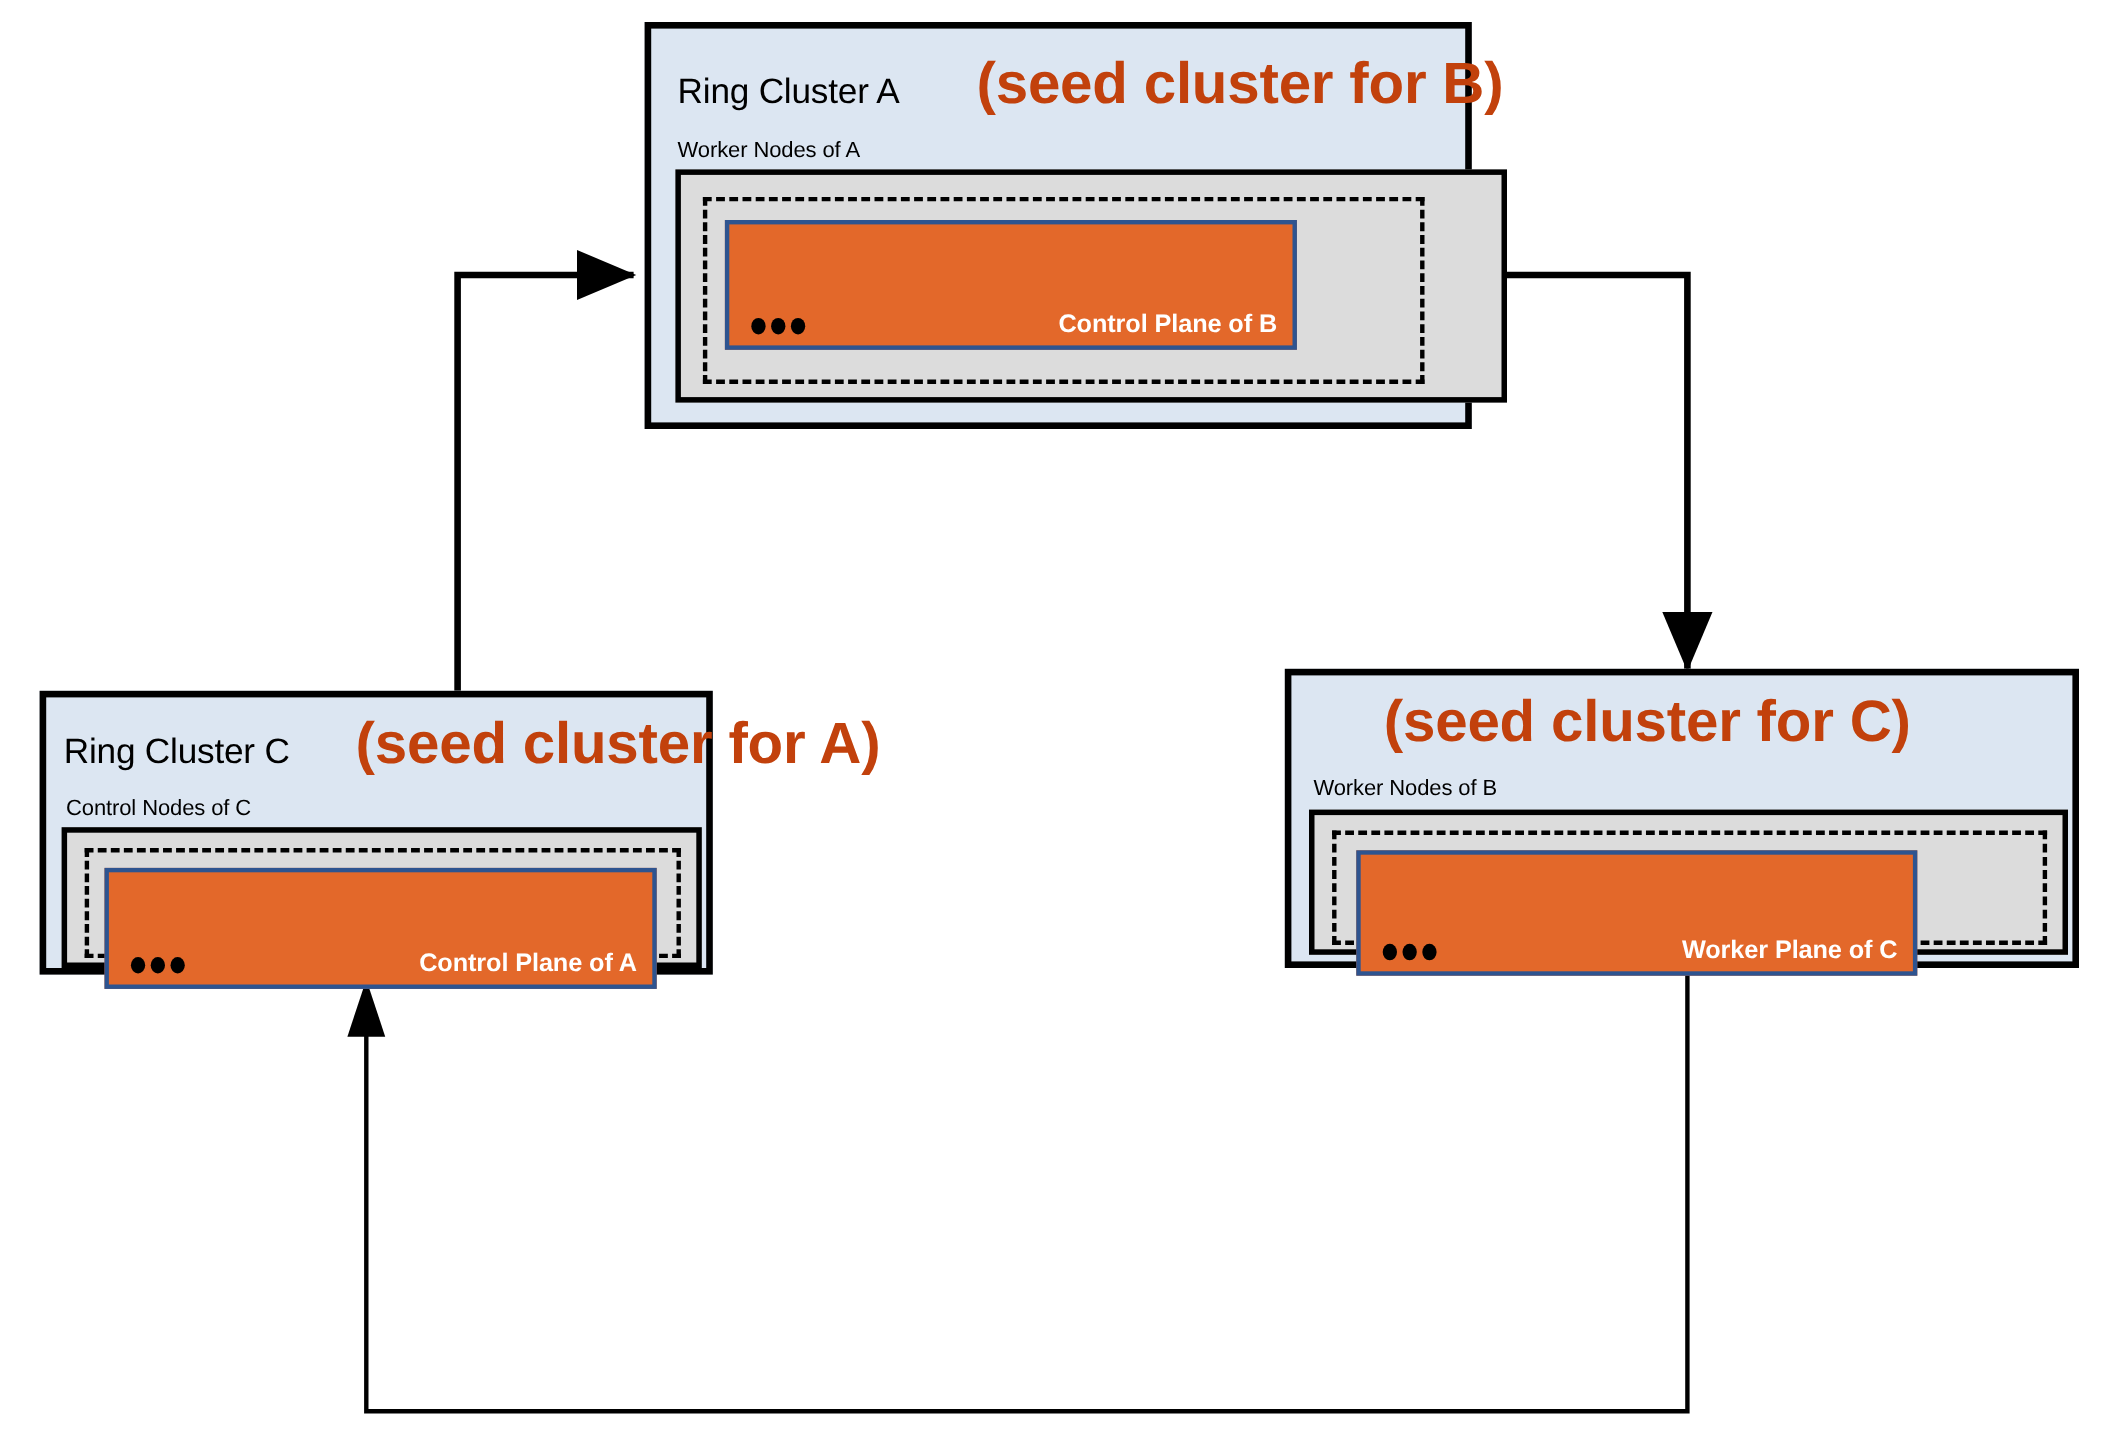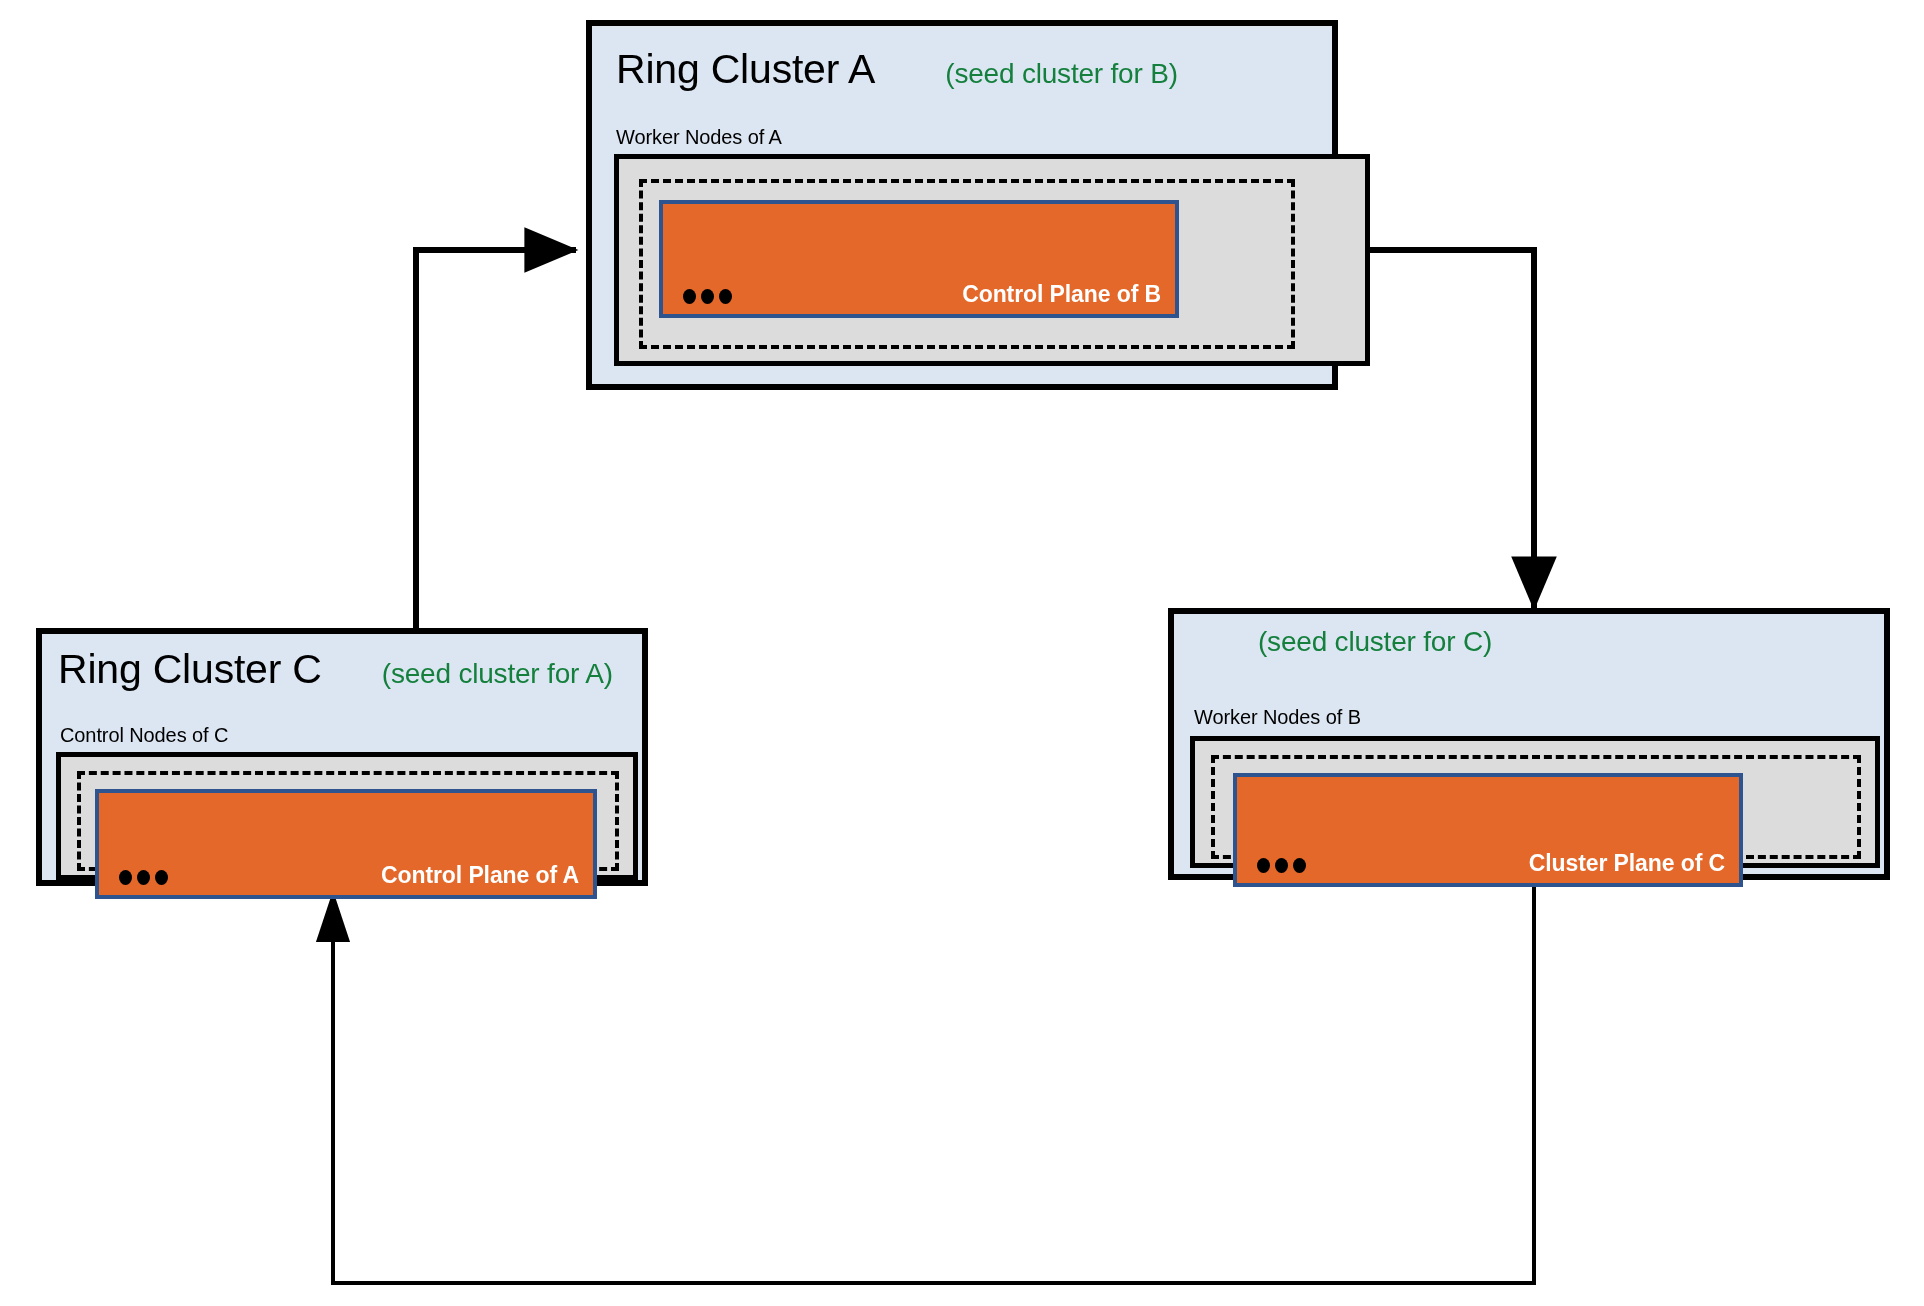--- a/index.html
+++ b/index.html
@@ -43,29 +43,29 @@
 
   .cluster-title-row {
     position: absolute;
     left: 0;
     right: 0;
     display: flex;
     align-items: baseline;
     white-space: nowrap;
   }
   .cluster-title {
-    font-size: 41px;
+    font-size: 32px;
     color: #000000;
     font-weight: 400;
     letter-spacing: -0.2px;
   }
   .cluster-seed {
-    font-size: 28px;
-    color: #15803d;
-    font-weight: 400;
+    font-size: 53px;
+    color: #c2410c;
+    font-weight: 700;
     letter-spacing: -0.2px;
   }
 
   .worker-label {
     position: absolute;
     font-size: 20px;
     font-weight: normal;
     color: #000000;
     white-space: nowrap;
     letter-spacing: -0.1px;
@@ -215,19 +215,19 @@
       <div class="node-box" style="left:16px; top:14px; width:650px; height:104px;">
 
         <div class="control-plane" style="left:18px; top:14px; width:510px; height:114px;">
 
           <div class="cp-dots">
             <i></i>
             <i></i>
             <i></i>
           </div>
 
-          <div class="cp-label">Cluster Plane of C</div>
+          <div class="cp-label">Worker Plane of C</div>
         </div>
       </div>
     </div>
   </div>
 
 </div>
 
 </body></html>

